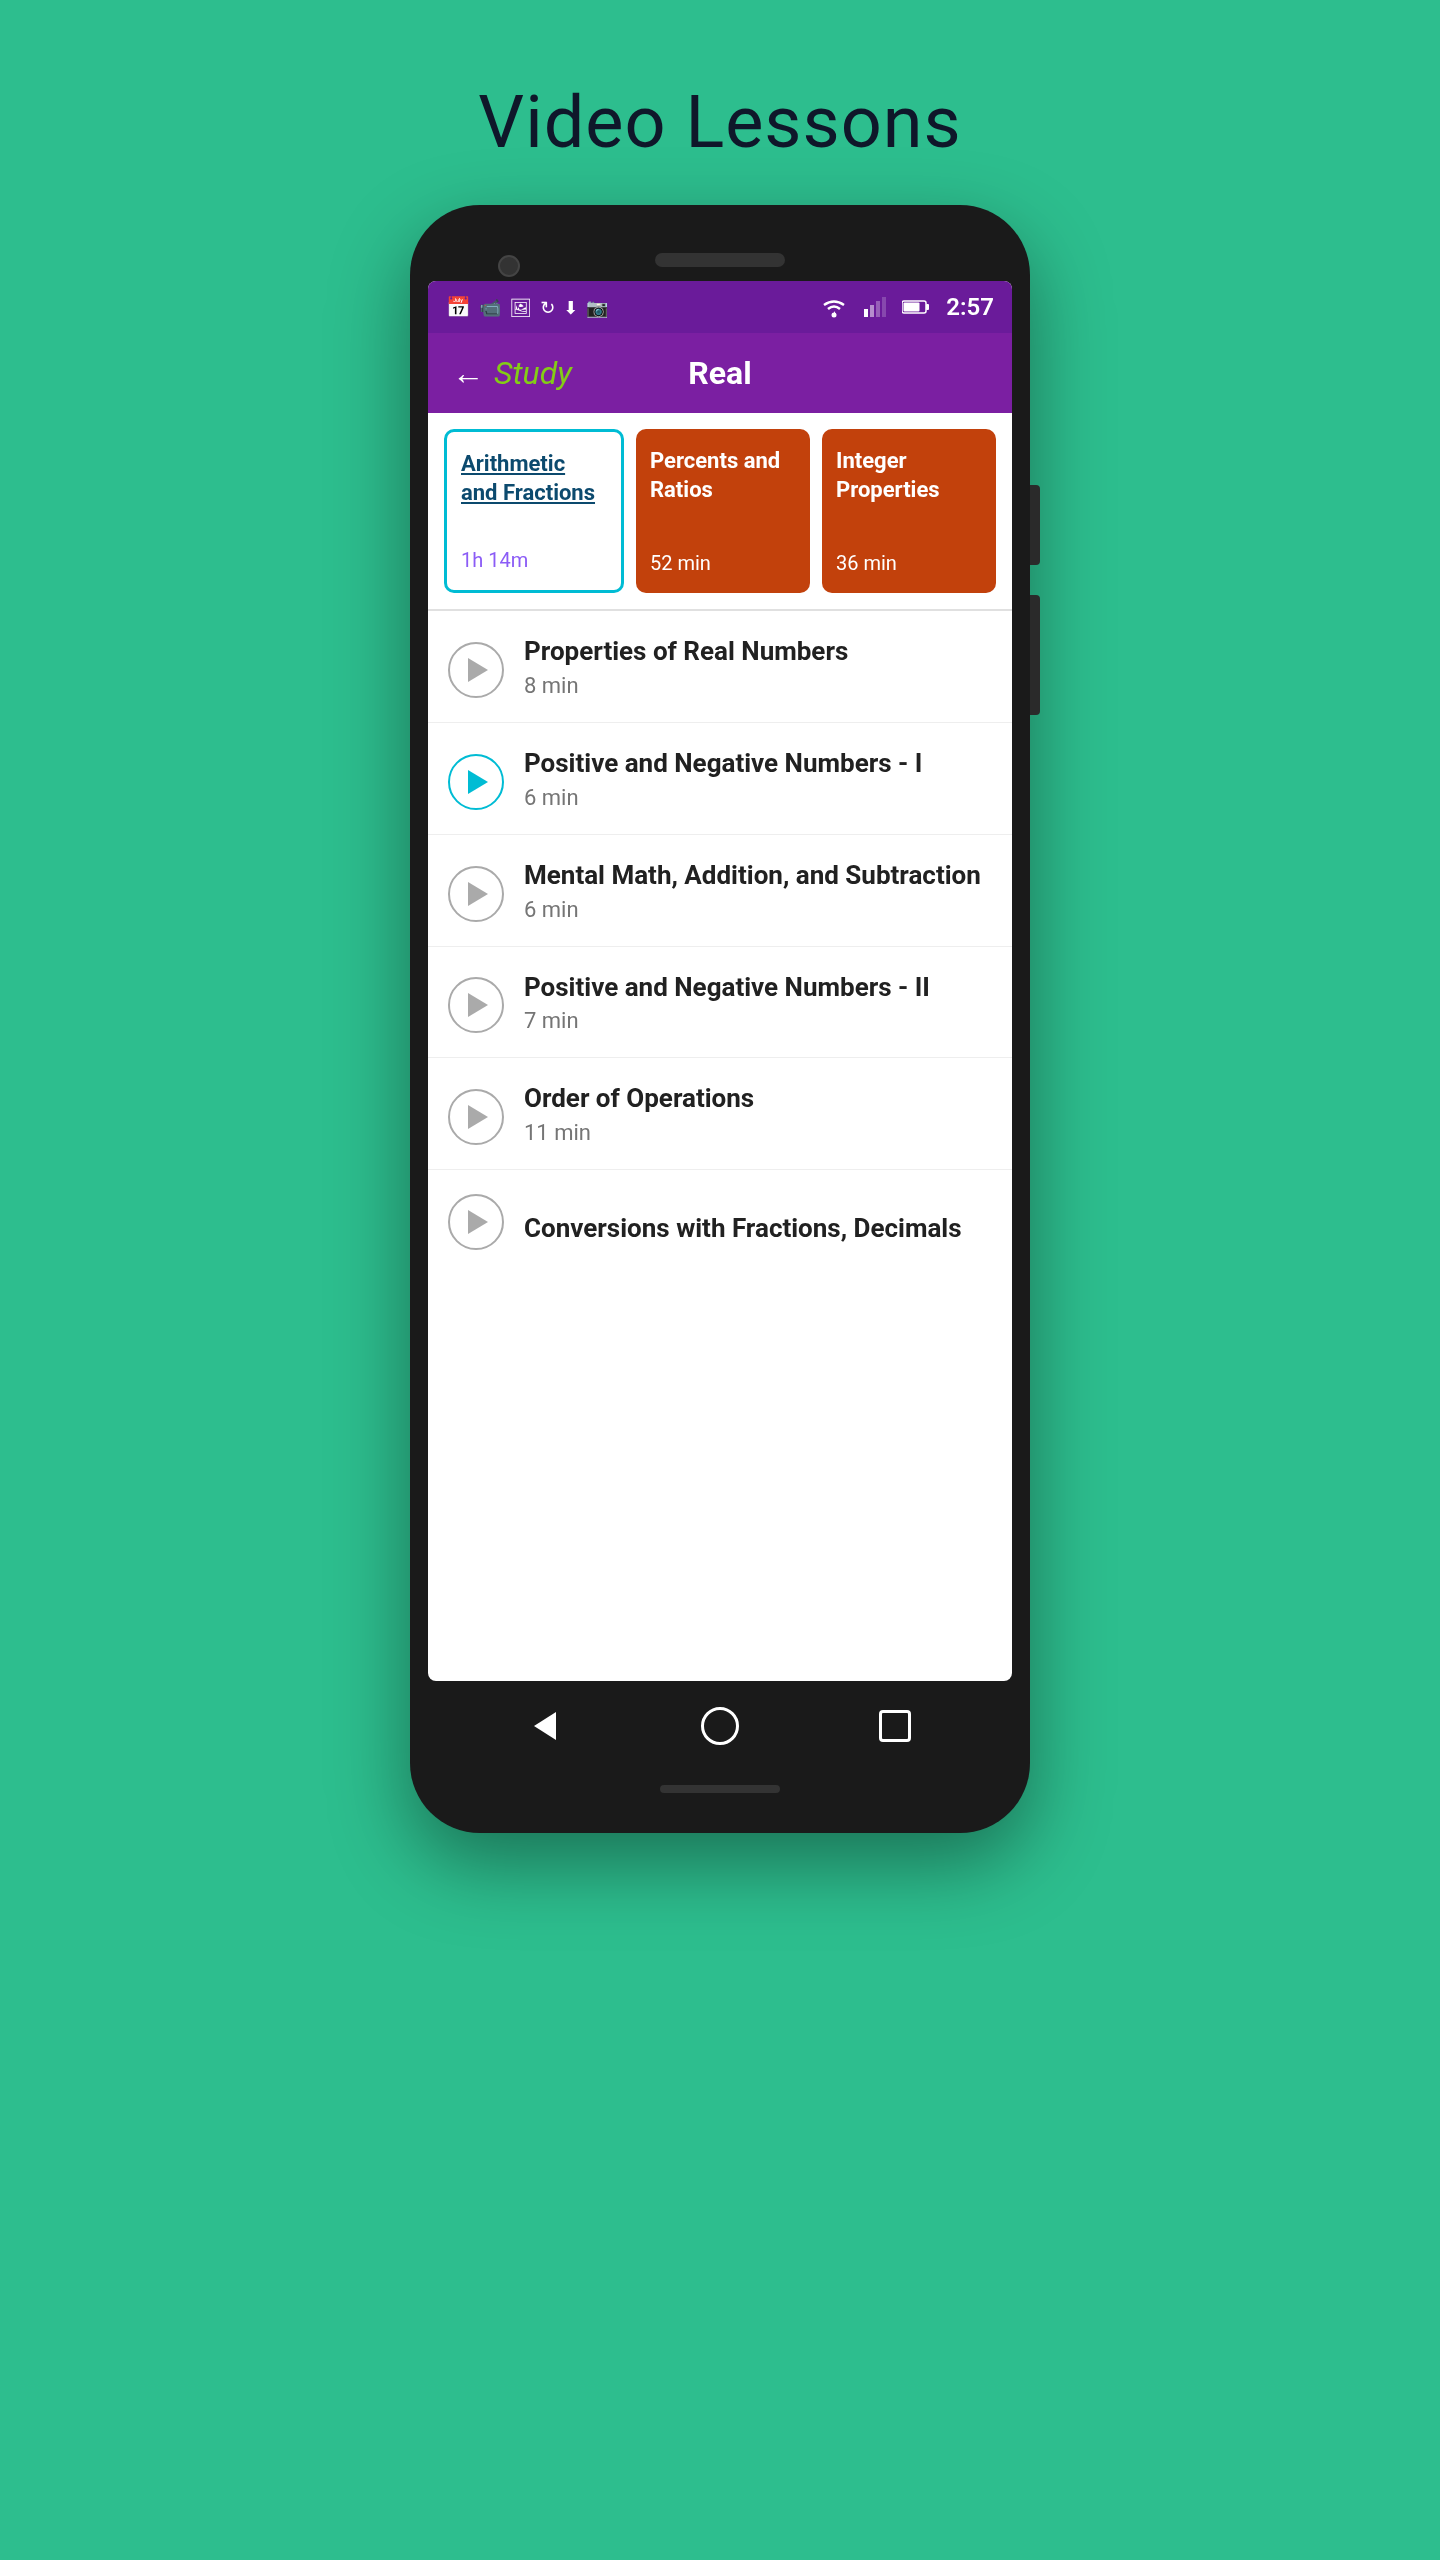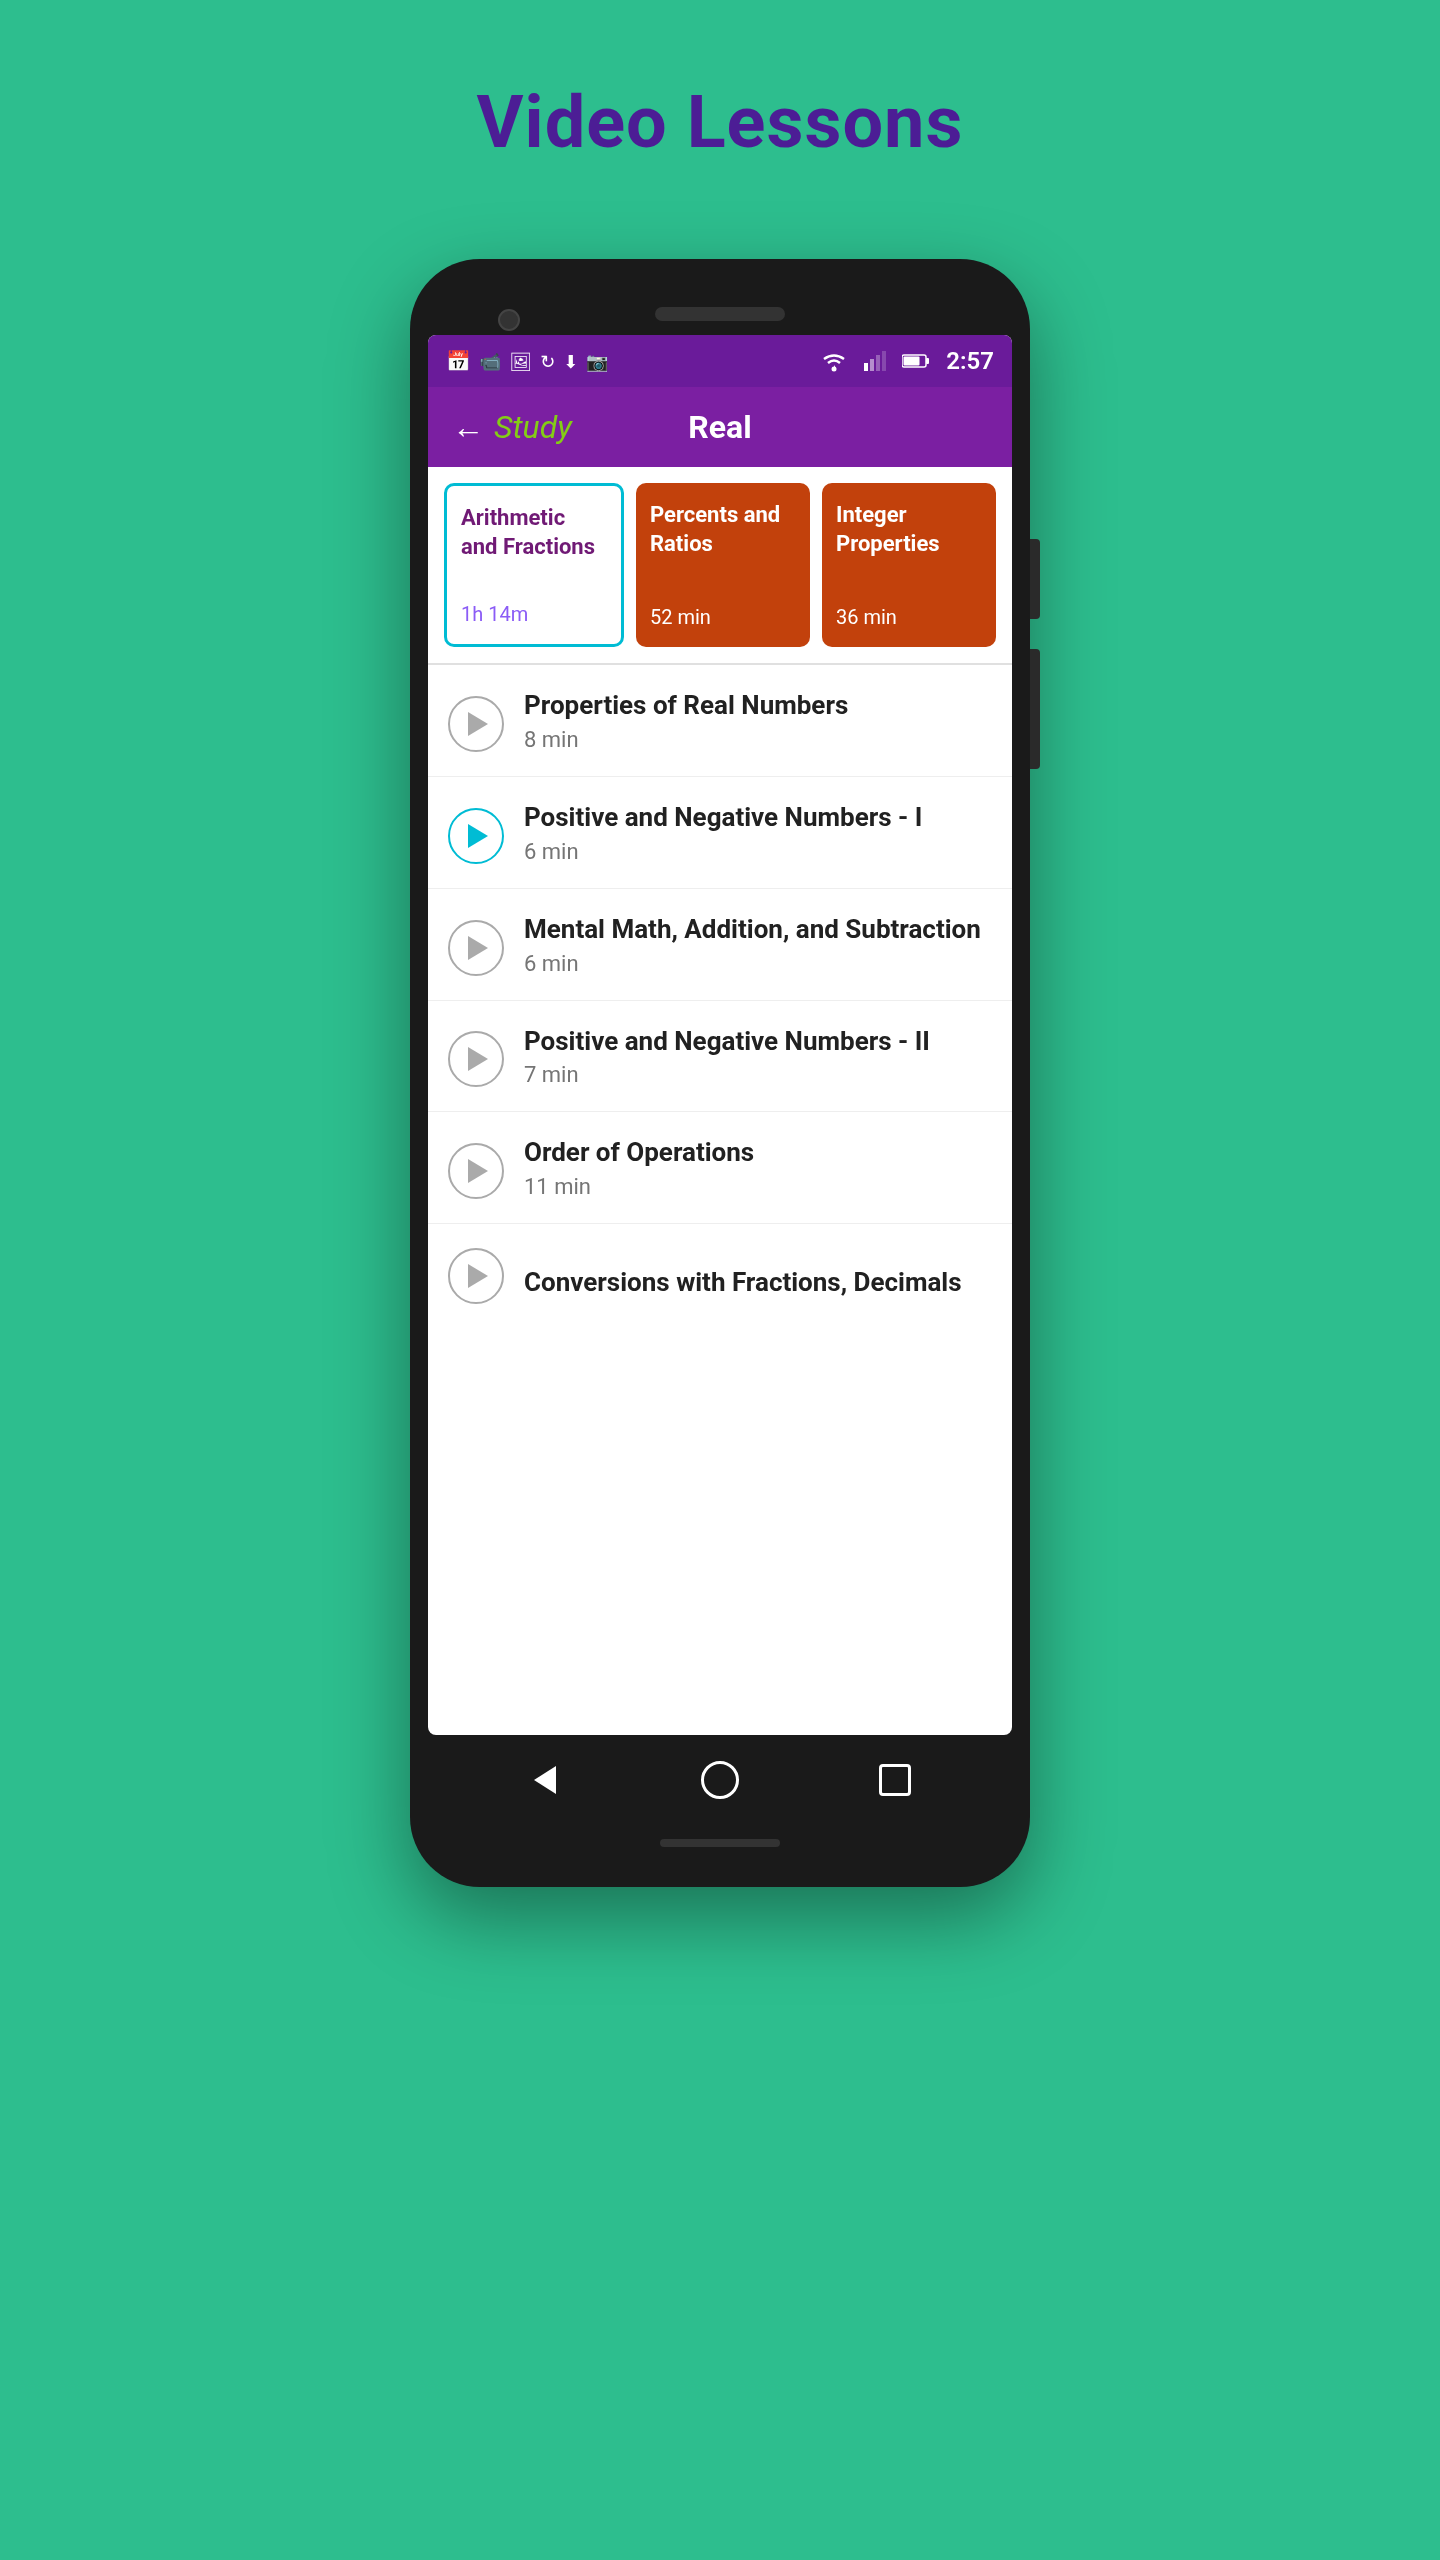--- a/index.html
+++ b/index.html
@@ -8,25 +8,25 @@
       height: 2560px;
       background-color: #2dbe8e;
       display: flex;
       flex-direction: column;
       align-items: center;
       font-family: 'Roboto', Arial, sans-serif;
       overflow: hidden;
     }
 
     .page-title {
-      color: #4c1d95;
+      color: #0f172a;
       font-size: 72px;
-      font-weight: 700;
+      font-weight: 400;
       margin-top: 80px;
-      margin-bottom: 94px;
+      margin-bottom: 40px;
       letter-spacing: 1px;
     }
 
     
     .phone-shell {
       width: 620px;
       background: #1a1a1a;
       border-radius: 70px;
       padding: 30px 18px 40px 18px;
       box-shadow: 0 30px 80px rgba(0,0,0,0.4);
@@ -167,21 +167,22 @@
       border: none;
     }
 
     .category-card-title {
       font-size: 22px;
       font-weight: 700;
       line-height: 1.3;
     }
 
     .category-card.active .category-card-title {
-      color: #701a75;
+      color: #0c4a6e;
+      text-decoration: underline;
     }
 
     .category-card.inactive .category-card-title {
       color: white;
     }
 
     .category-card-duration {
       font-size: 20px;
     }
 

